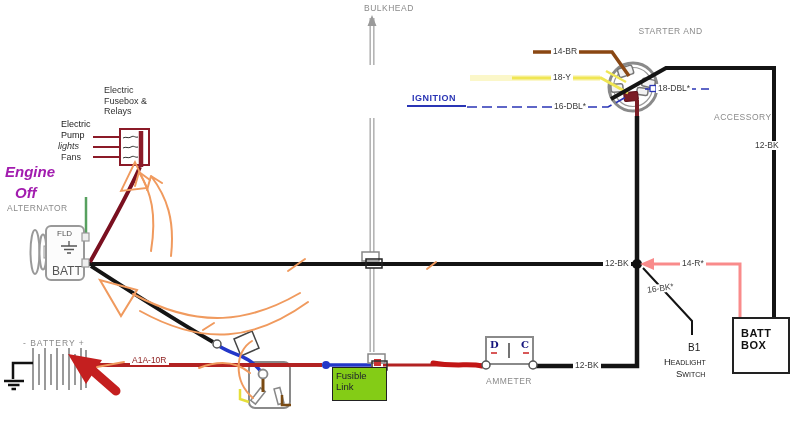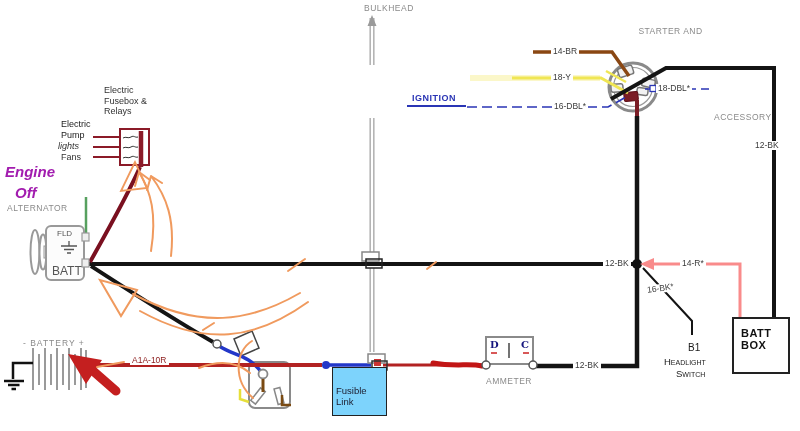--- a/index.html
+++ b/index.html
@@ -8,21 +8,21 @@
   #wires{position:absolute;left:0;top:0;z-index:1;}
   .txt{position:absolute;z-index:3;white-space:nowrap;}
   .lbl{color:#8a8a8a;font-size:8.5px;letter-spacing:.5px;}
   .wl{font-size:8.5px;color:#3a3a3a;background:#fff;padding:0 2px;line-height:9px;}
   .note{font-style:italic;font-weight:bold;font-size:15px;color:#a21caf;}
   .smallcaps{font-variant:small-caps;font-weight:normal;color:#1a1a1a;}
   .maroon{color:#9c2b2b;}
   .navy{color:#15157e;font-family:"DejaVu Serif",serif;font-weight:bold;font-size:10px;}
   .box-label{font-weight:bold;font-size:11px;color:#111;letter-spacing:.5px;line-height:12px;}
   .fusible-box{position:absolute;left:332px;top:367px;width:50px;height:30px;border:1.5px solid #222;
-      background:#7dd3fc;z-index:3;font-size:9.5px;color:#1c1c2e;line-height:11px;padding:17px 0 0 3px;}
+      background:#84cc16;z-index:3;font-size:9.5px;color:#1c1c2e;line-height:11px;padding:2px 0 0 3px;}
   .auxtxt{font-size:9px;color:#333;line-height:10.5px;}
 </style>
 </head>
 <body>
 
 <svg id="wires" width="800" height="431" viewBox="0 0 800 431">
 
   <g stroke="#b5b5b5" stroke-width="1.6" fill="none">
     <path d="M370.2 18 V65 M373.8 18 V65 M370.2 118 V253 M373.8 118 V253 M370.2 268 V352 M373.8 268 V352"></path>
     <polygon points="372,15 367.5,26 376.5,26" fill="#9a9a9a" stroke="none"></polygon>

